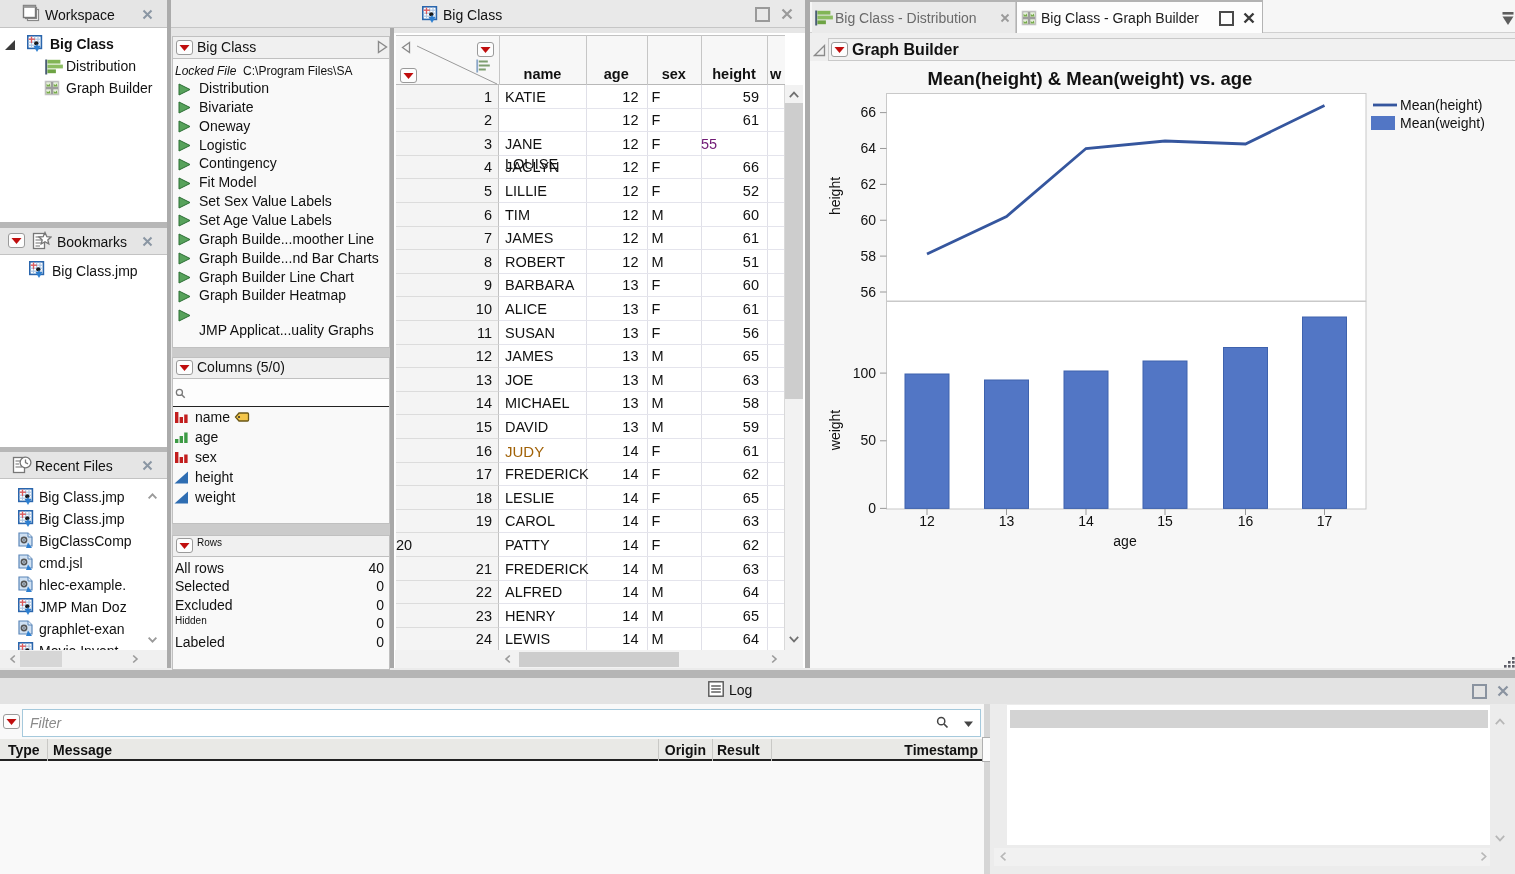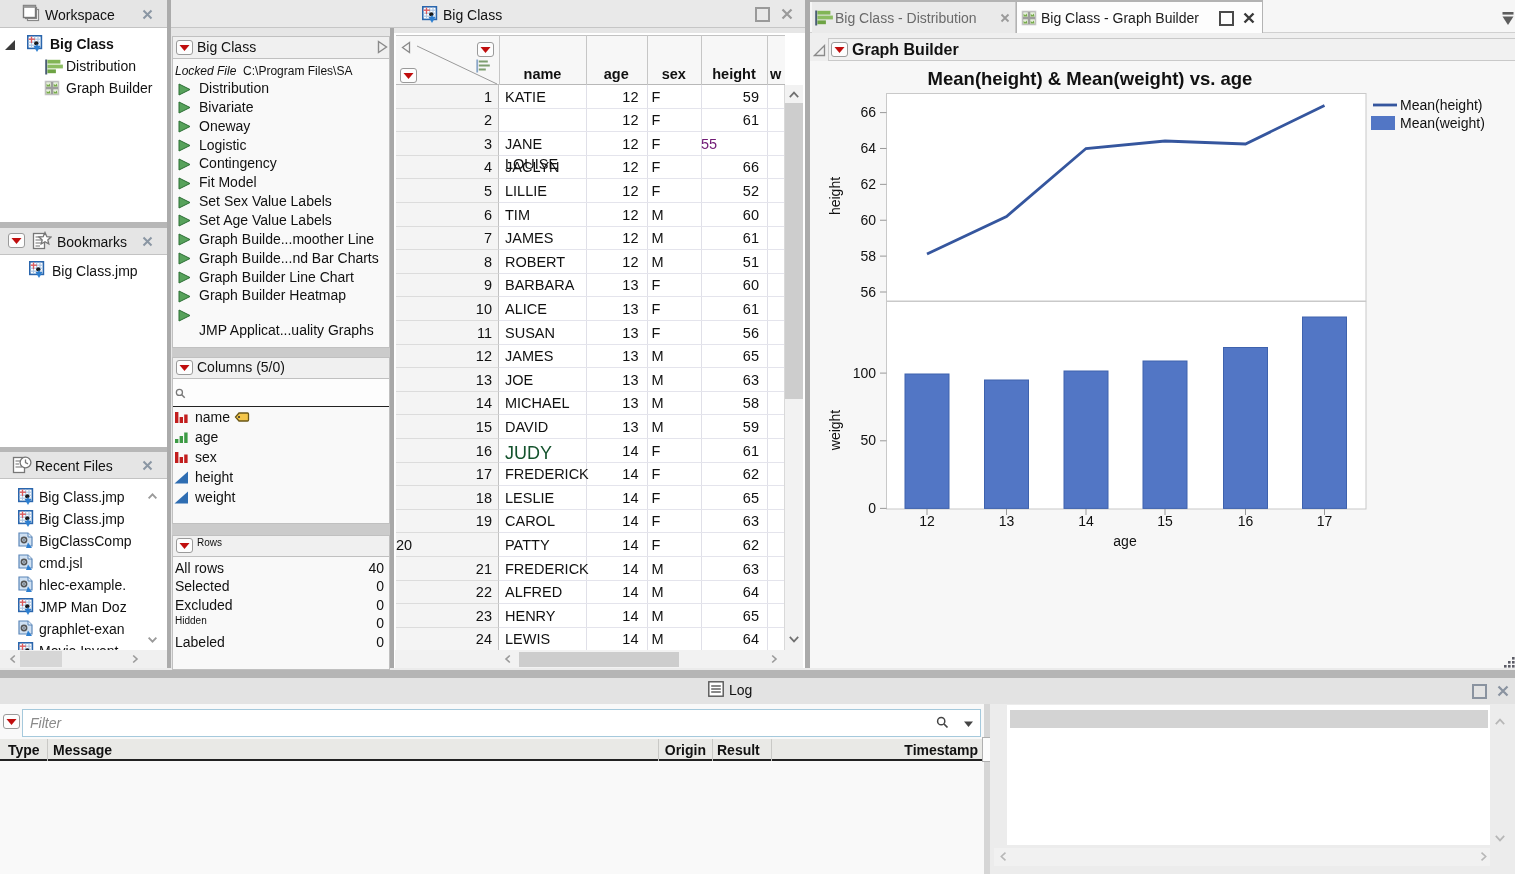--- a/index.html
+++ b/index.html
@@ -565,21 +565,21 @@
       <div class="txt" style="left:190px;top:333.90000000000003px;width:52.5px;text-align:right;font-size:14.5px;color:#111;">13</div>
       <div class="txt" style="left:255.5px;top:333.90000000000003px;font-size:14.5px;color:#111;">M</div>
       <div class="txt" style="left:305px;top:333.90000000000003px;width:58px;text-align:right;font-size:14.5px;color:#111;">59</div>
       <div class="abs" style="left:0;top:354.0px;width:103px;height:23.6px;background:#f4f4f4;border-bottom:1px solid #dcdcdc;border-right:1px solid #c2c2c2;box-sizing:border-box;"></div>
       <div class="txt" style="left:0;top:357.5px;width:96px;text-align:right;font-size:14.5px;color:#111;">16</div>
       <div class="abs" style="left:190px;top:354.0px;width:1px;height:23.6px;background:#e0e0e8;"></div>
       <div class="abs" style="left:250.5px;top:354.0px;width:1px;height:23.6px;background:#e0e0e8;"></div>
       <div class="abs" style="left:305px;top:354.0px;width:1px;height:23.6px;background:#e0e0e8;"></div>
       <div class="abs" style="left:371px;top:354.0px;width:1px;height:23.6px;background:#e0e0e8;"></div>
       <div class="abs" style="left:103px;top:376.6px;width:286px;height:1px;background:#e4e4ec;"></div>
-      <div class="txt" style="left:109px;top:357.5px;font-size:18px;color:#14532d;">JUDY</div>
+      <div class="txt" style="left:109px;top:357.5px;font-size:15px;color:#a16207;">JUDY</div>
       <div class="txt" style="left:190px;top:357.5px;width:52.5px;text-align:right;font-size:14.5px;color:#111;">14</div>
       <div class="txt" style="left:255.5px;top:357.5px;font-size:14.5px;color:#111;">F</div>
       <div class="txt" style="left:305px;top:357.5px;width:58px;text-align:right;font-size:14.5px;color:#111;">61</div>
       <div class="abs" style="left:0;top:377.6px;width:103px;height:23.6px;background:#f4f4f4;border-bottom:1px solid #dcdcdc;border-right:1px solid #c2c2c2;box-sizing:border-box;"></div>
       <div class="txt" style="left:0;top:381.1px;width:96px;text-align:right;font-size:14.5px;color:#111;">17</div>
       <div class="abs" style="left:190px;top:377.6px;width:1px;height:23.6px;background:#e0e0e8;"></div>
       <div class="abs" style="left:250.5px;top:377.6px;width:1px;height:23.6px;background:#e0e0e8;"></div>
       <div class="abs" style="left:305px;top:377.6px;width:1px;height:23.6px;background:#e0e0e8;"></div>
       <div class="abs" style="left:371px;top:377.6px;width:1px;height:23.6px;background:#e0e0e8;"></div>
       <div class="abs" style="left:103px;top:400.20000000000005px;width:286px;height:1px;background:#e4e4ec;"></div>

